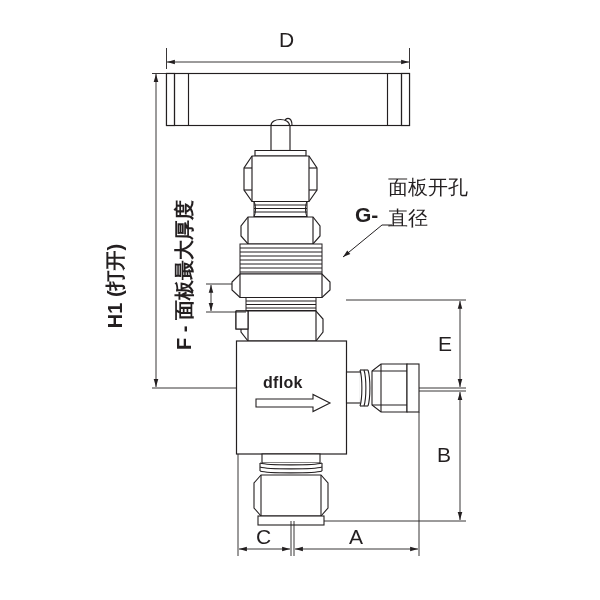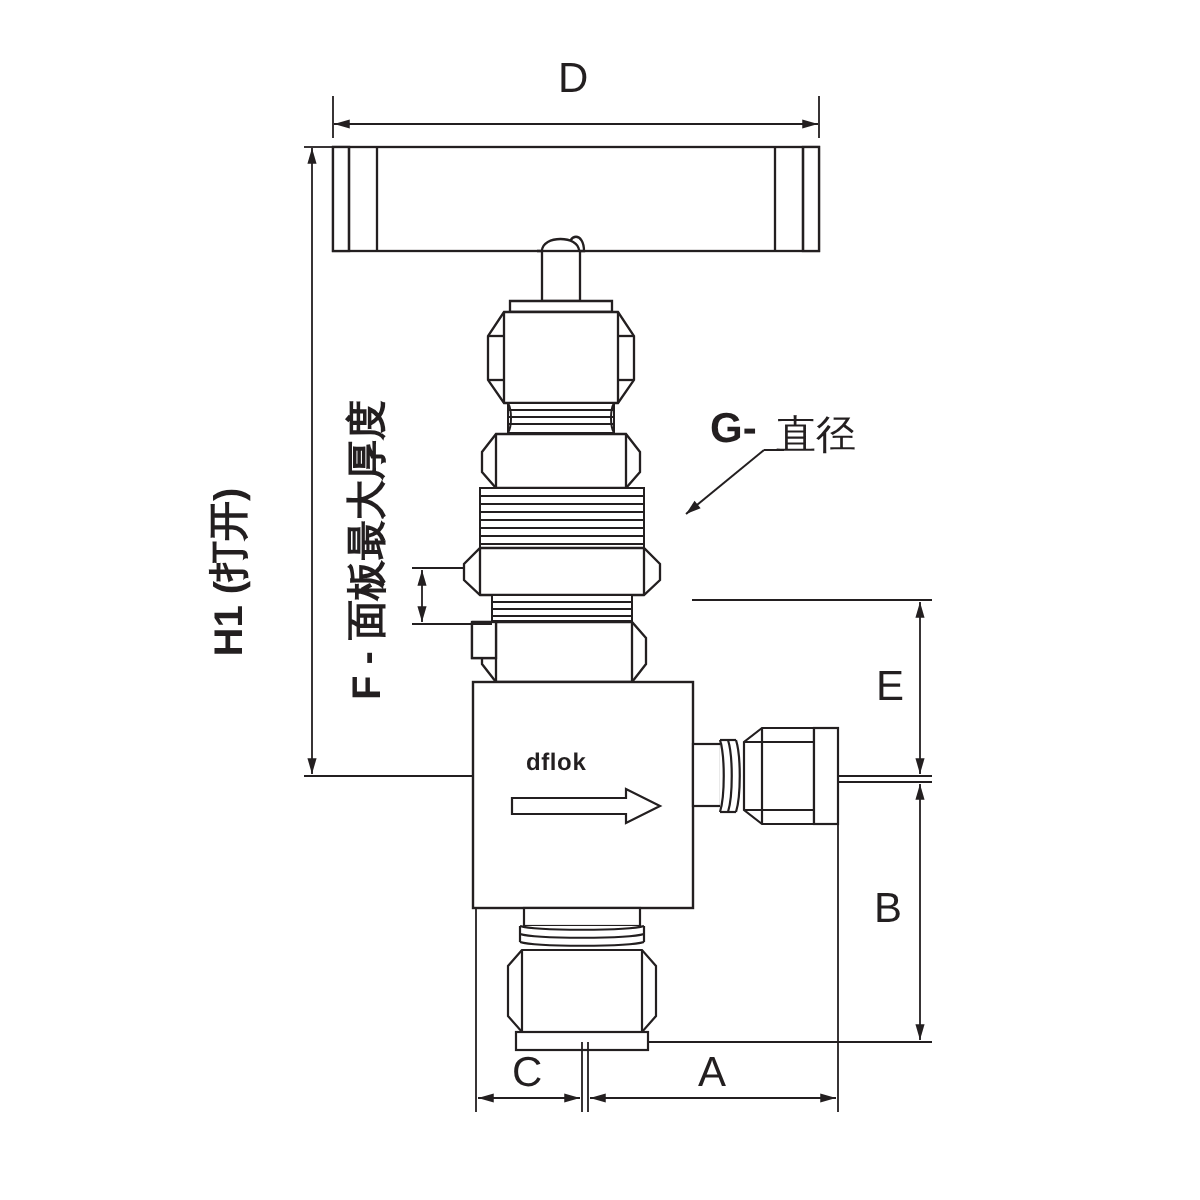--- a/index.html
+++ b/index.html
@@ -42,21 +42,21 @@
   .cn-label {
     font-size: 20px;
     font-weight: 400;
     text-align: center;
   }
   .g-label {
     font-size: 21px;
     font-weight: 700;
   }
   .brand-label {
-    font-size: 12px;
+    font-size: 16px;
     font-weight: 700;
     letter-spacing: 0.3px;
   }
 </style>
 </head>
 <body>
 
 <div id="drawing-root">
 
   <svg id="drawing-svg" width="600" height="600" viewBox="0 0 600 600">
@@ -255,20 +255,21 @@
   </svg>
 
   <div class="dim-label dim-letter" style="left:279px; top:29px;">D</div>
 
   <div class="dim-label vert-label" style="left:-5px; top:276px; width:240px; text-align:center;">H1 (打开)</div>
 
   <div class="dim-label vert-label" style="left:54px; top:265px; width:260px; text-align:center;">F - 面板最大厚度</div>
 
   <div class="dim-label g-label" style="left:355px; top:204px;">G-</div>
 
+  <div class="dim-label cn-label" style="left:388px; top:177px;">面板开孔</div>
 
   <div class="dim-label cn-label" style="left:388px; top:208px;">直径</div>
 
   <div class="dim-label dim-letter" style="left:438px; top:333px;">E</div>
 
   <div class="dim-label dim-letter" style="left:437px; top:444px;">B</div>
 
   <div class="dim-label dim-letter" style="left:256px; top:526px;">C</div>
 
   <div class="dim-label dim-letter" style="left:349px; top:526px;">A</div>

